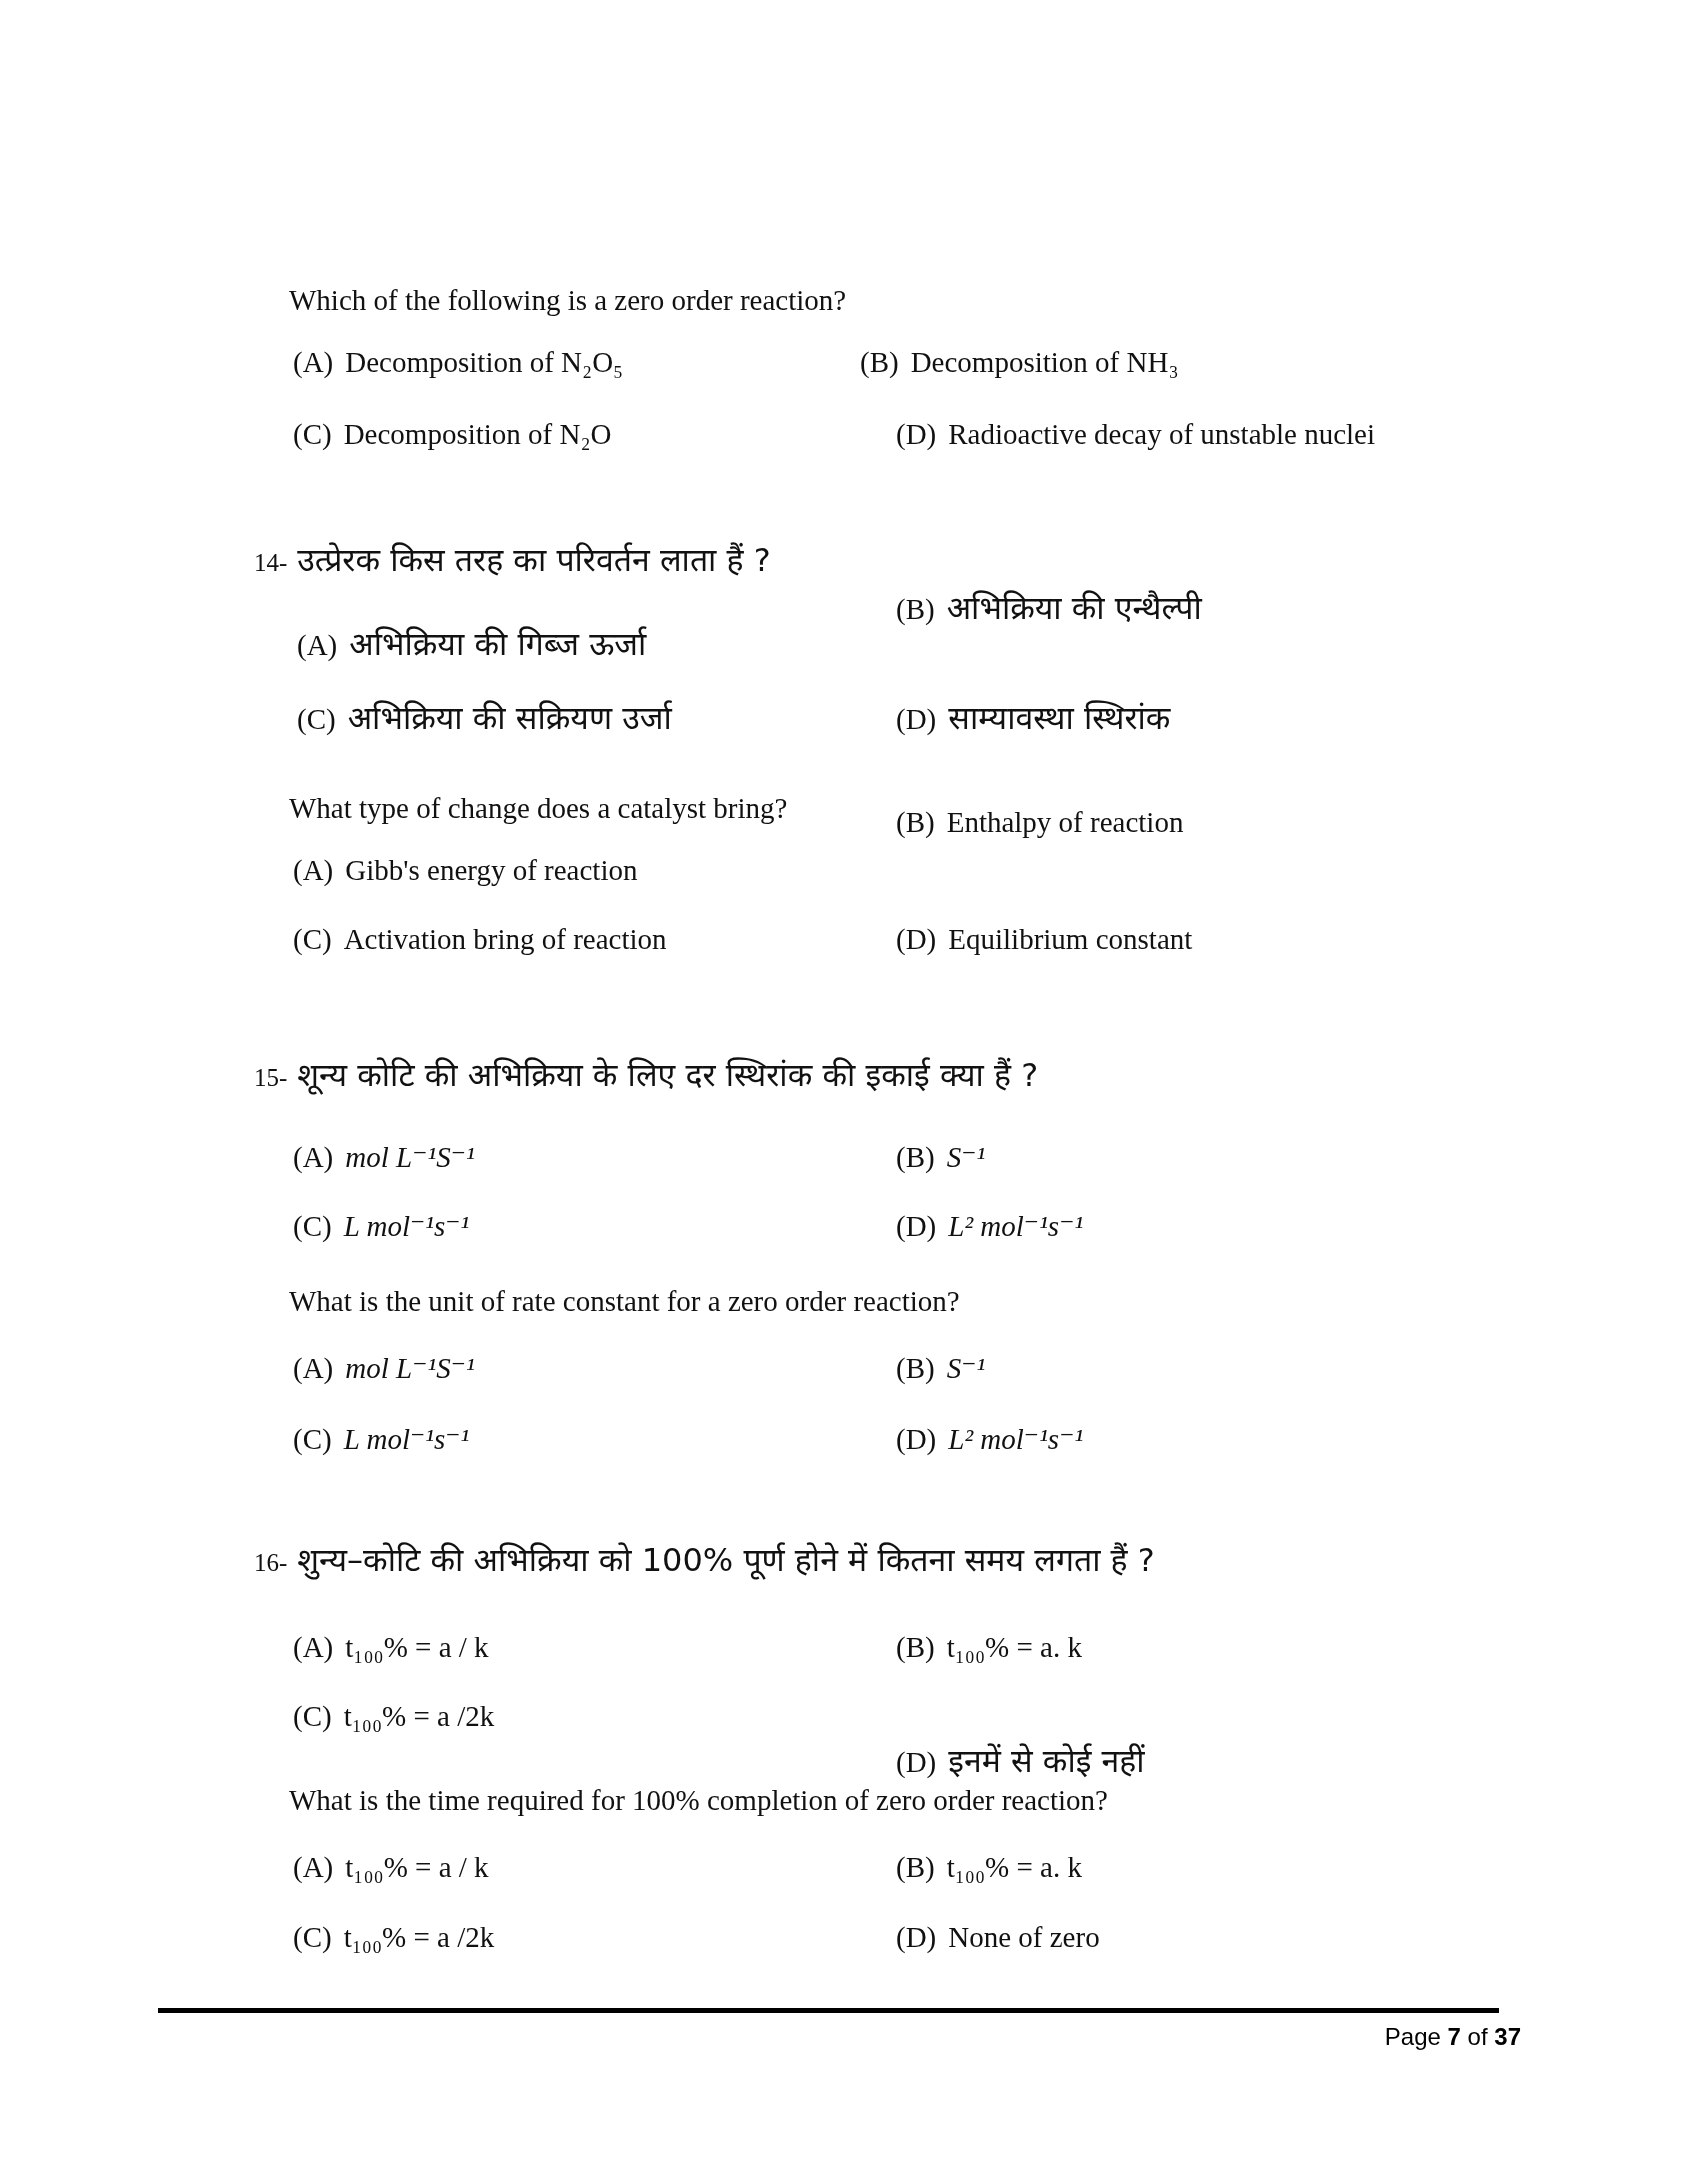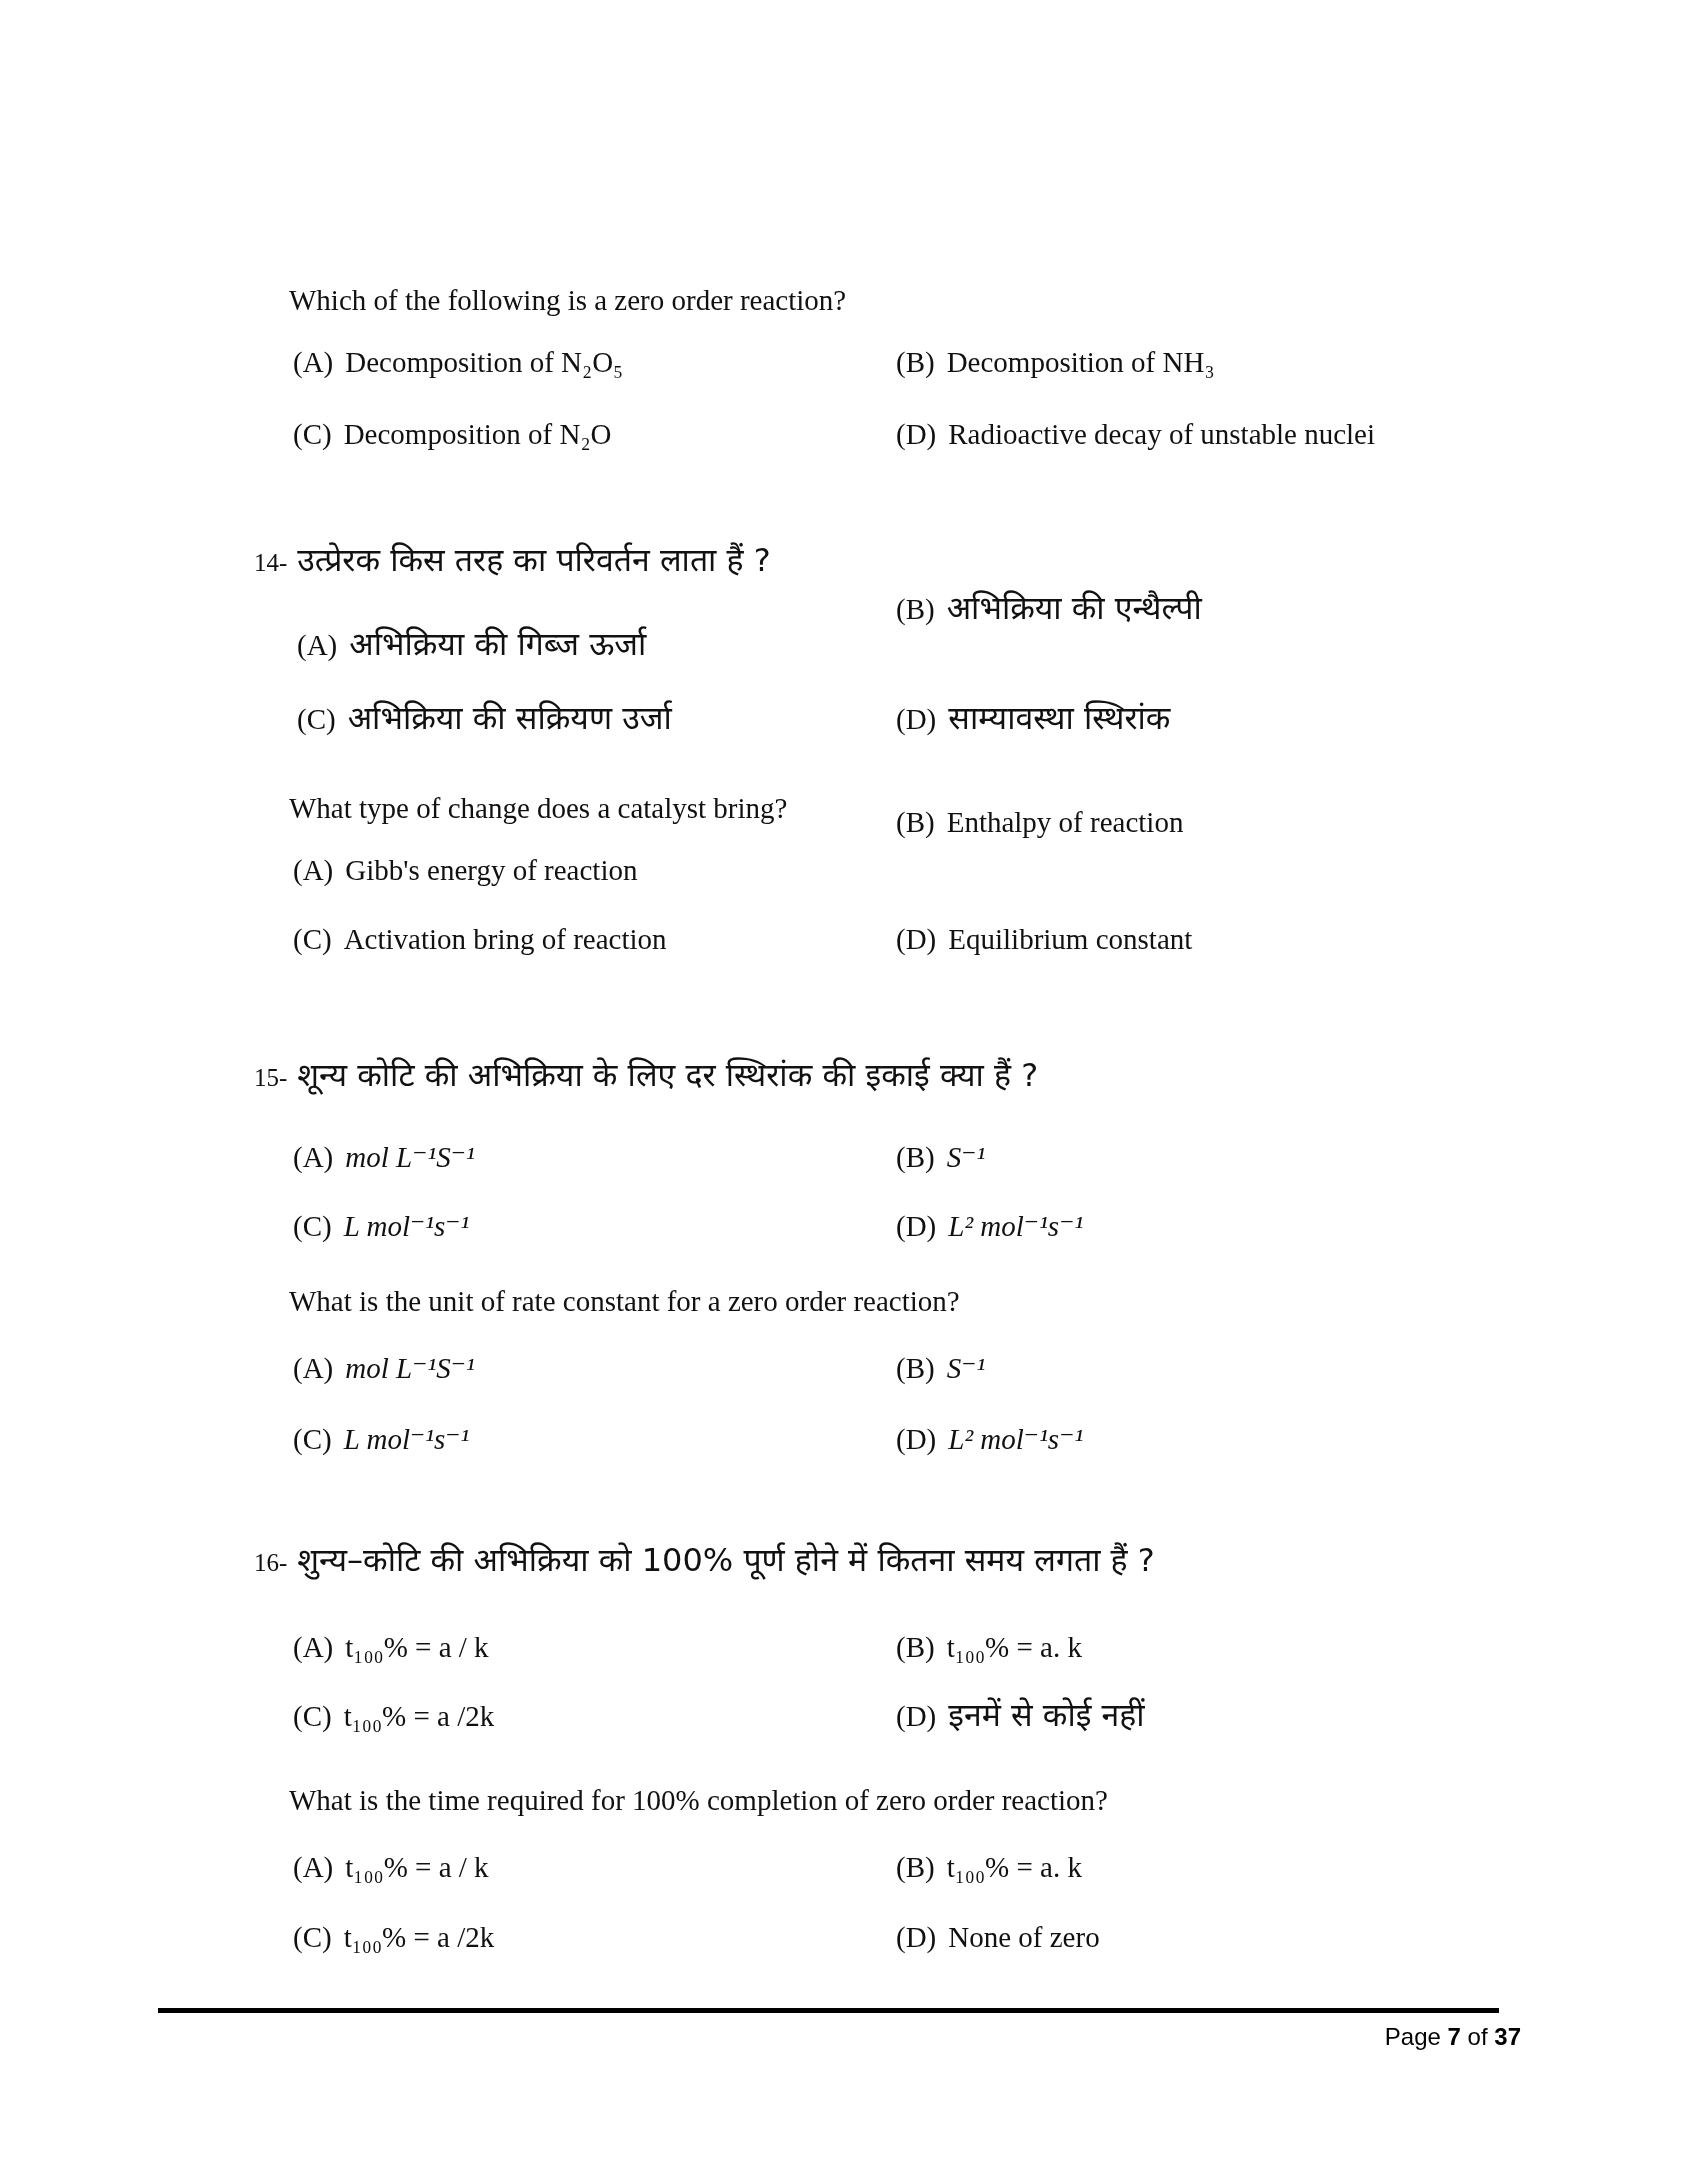--- a/index.html
+++ b/index.html
@@ -26,21 +26,21 @@
 <body>
 
 <div class="page">
 
   <div>
     <div class="abs en" style="left:289px;top:282px">Which of the following is a zero order reaction?</div>
 
     <div class="abs en opt" style="left:293px;top:344px">
       <span class="lbl">(A)</span><span class="txt">Decomposition of N₂O₅</span>
     </div>
-    <div class="abs en opt" style="left:896px;top:344px">
+    <div class="abs en opt" style="left:860px;top:344px">
       <span class="lbl">(B)</span><span class="txt">Decomposition of NH₃</span>
     </div>
     <div class="abs en opt" style="left:293px;top:416px">
       <span class="lbl">(C)</span><span class="txt">Decomposition of N₂O</span>
     </div>
     <div class="abs en opt" style="left:896px;top:416px">
       <span class="lbl">(D)</span><span class="txt">Radioactive decay of unstable nuclei</span>
     </div>
   </div>
 
@@ -119,21 +119,21 @@
 
     <div class="abs en opt" style="left:293px;top:1629px">
       <span class="lbl">(A)</span><span class="txt">t₁₀₀% = a / k</span>
     </div>
     <div class="abs en opt" style="left:896px;top:1629px">
       <span class="lbl">(B)</span><span class="txt">t₁₀₀% = a. k</span>
     </div>
     <div class="abs en opt" style="left:293px;top:1698px">
       <span class="lbl">(C)</span><span class="txt">t₁₀₀% = a /2k</span>
     </div>
-    <div class="abs hi opt" style="left:896px;top:1695px">
+    <div class="abs hi opt" style="left:896px;top:1741px">
       <span class="lbl en">(D)</span><span class="txt">इनमें से कोई नहीं</span>
     </div>
 
     <div class="abs en" style="left:289px;top:1782px">What is the time required for 100% completion of zero order reaction?</div>
 
     <div class="abs en opt" style="left:293px;top:1849px">
       <span class="lbl">(A)</span><span class="txt">t₁₀₀% = a / k</span>
     </div>
     <div class="abs en opt" style="left:896px;top:1849px">
       <span class="lbl">(B)</span><span class="txt">t₁₀₀% = a. k</span>

